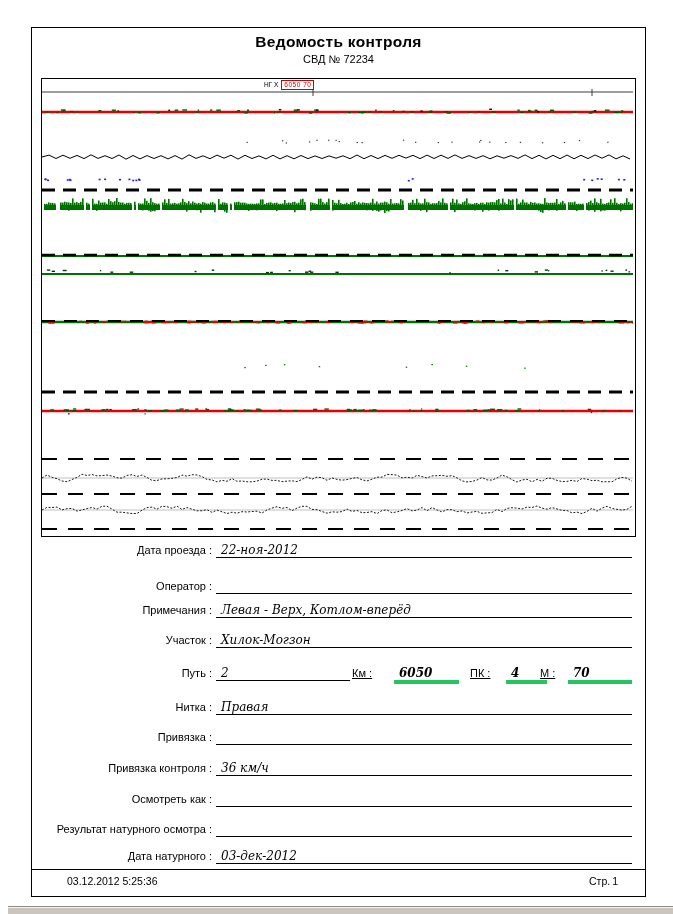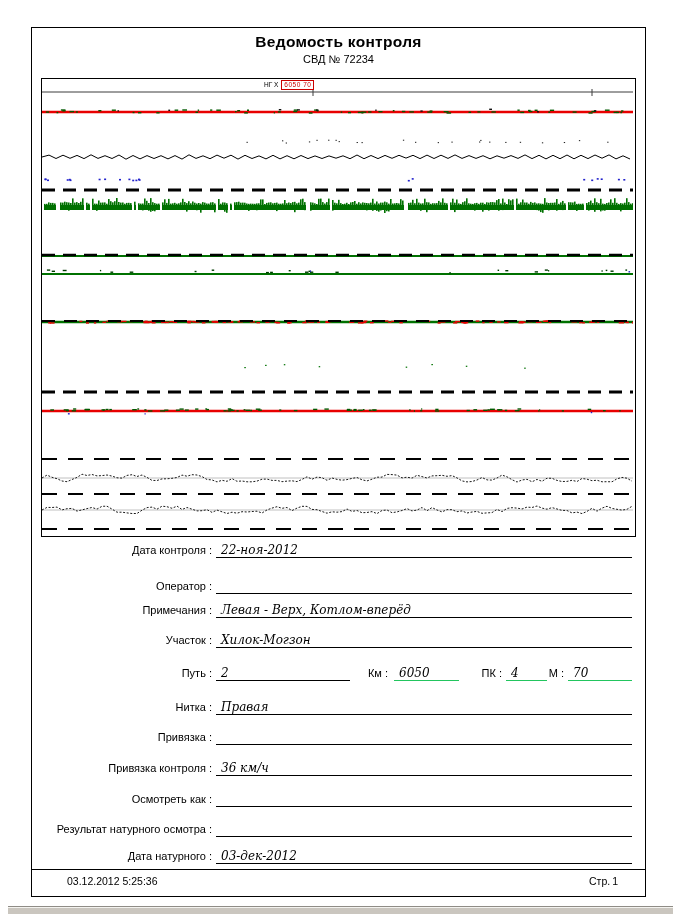--- a/index.html
+++ b/index.html
@@ -36,22 +36,22 @@
   }
   .fline{
     position:absolute;left:184px;top:0;width:416px;height:15px;
     border-bottom:1px solid #000;
   }
   .fline .val,.sub .val{
     font-family:"DejaVu Serif",serif;font-style:italic;font-size:12px;
     position:absolute;left:5px;top:1px;white-space:nowrap;
   }
   .fline.short{width:134px;}
-  .sublabel{position:absolute;top:2px;text-align:right;white-space:nowrap;}
-  .subline{position:absolute;top:0;height:15px;border-bottom:1px solid #22c55e;}
+  .sublabel{position:absolute;top:2px;white-space:nowrap;text-decoration:underline;}
+  .subline{position:absolute;top:0;height:15px;border-bottom:4px solid #22c55e;font-weight:bold;}
   .footer-sep{position:absolute;left:0;top:841px;width:613px;border-top:1px solid #000;}
   .footer{position:absolute;left:0;top:845px;width:613px;height:16px;font-size:10.5px;}
   .footer .fleft{position:absolute;left:7px;top:2px;margin-left:28px;}
   .footer .fright{position:absolute;right:27px;top:2px;display:flex;gap:2px;}
   .scrollbar-edge{
     position:absolute;left:8px;top:906px;width:665px;height:8px;
     background:#cac6bf;border-top:1px solid #8f8c86;
     box-shadow:inset 0 1px 0 #f4f3ef;
   }
 </style>
@@ -755,21 +755,21 @@
           <line x1="0" y1="450" x2="591" y2="450" stroke="#000000" stroke-width="2" stroke-dasharray="15 11"></line>
         </g>
       </svg>
     <div class="marker">
       <span>НГ X</span>
       <span class="mval">6050 70</span>
     </div>
   </div>
 
   <div class="frow" style="top:514px">
-    <div class="flabel">Дата контроля :</div>
+    <div class="flabel">Дата проезда :</div>
     <div class="fline">
       <span class="val">22-ноя-2012</span>
     </div>
   </div>
 
   <div class="frow" style="top:550px">
     <div class="flabel">Оператор :</div>
     <div class="fline">
       <span class="val"></span>
     </div>

